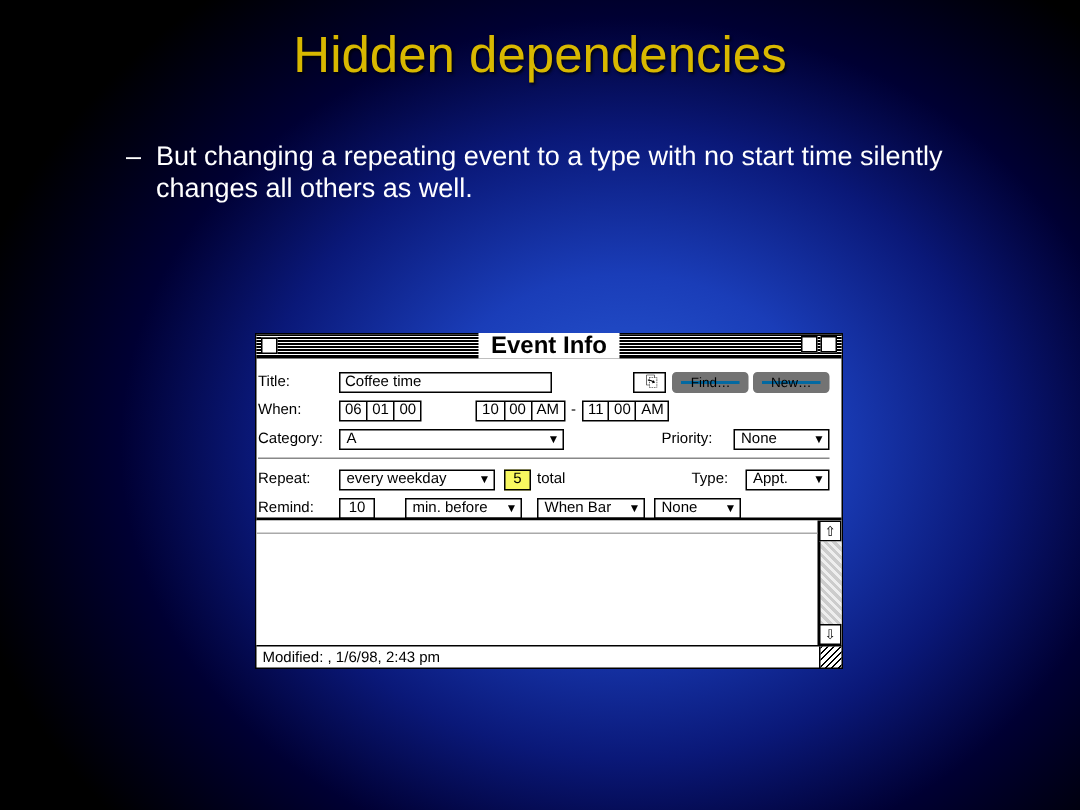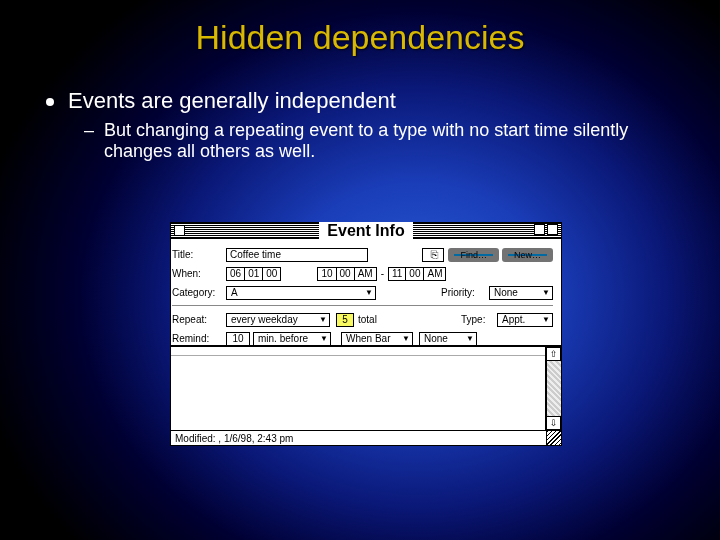--- a/index.html
+++ b/index.html
@@ -97,24 +97,20 @@
     background: repeating-linear-gradient(135deg,#000 0,#000 1px,transparent 1px,transparent 3px);
   }
 </style>
 </head>
 <body>
 
 <div class="slide">
   <h1 class="title">Hidden dependencies</h1>
 
   <div class="body-text">
-    <div class="bullet-main">
-      <span class="bullet-dot"></span>
-      <span>Events are generally independent</span>
-    </div>
     <div class="sub-bullet">
       <span class="sub-dash">–</span>
       <span>But changing a repeating event to a type with no start time silently changes all others as well.</span>
     </div>
   </div>
 
   <div class="dialog">
     <div class="titlebar">
       <div class="titlebar-close"></div>
       <div class="titlebar-title"><span>Event Info</span></div>
@@ -189,21 +185,21 @@
           <span class="drop" style="width:56px">
             <span>Appt.</span>
               <span class="arr">▼</span>
           </span>
         </div>
       </div>
 
       <div class="row">
         <span class="lbl">Remind:</span>
         <span class="field" style="width:24px;text-align:center">10</span>
-        <span class="drop" style="width:78px;margin-left:3px">
+        <span class="drop" style="width:78px;margin-left:20px">
           <span>min. before</span>
             <span class="arr">▼</span>
         </span>
         <span class="drop" style="width:72px;margin-left:10px">
           <span>When Bar</span>
             <span class="arr">▼</span>
         </span>
         <span class="drop" style="width:58px;margin-left:6px">
           <span>None</span>
             <span class="arr">▼</span>

